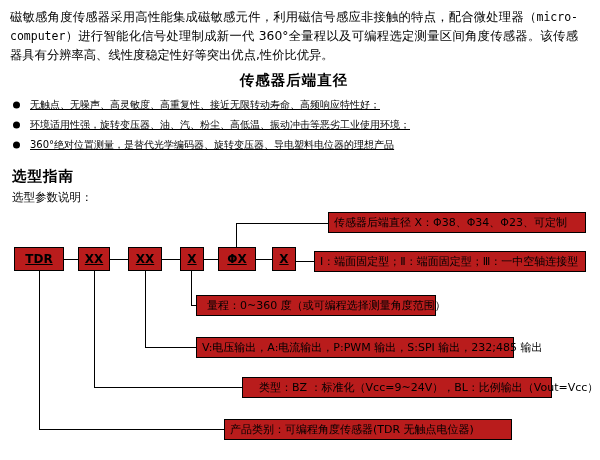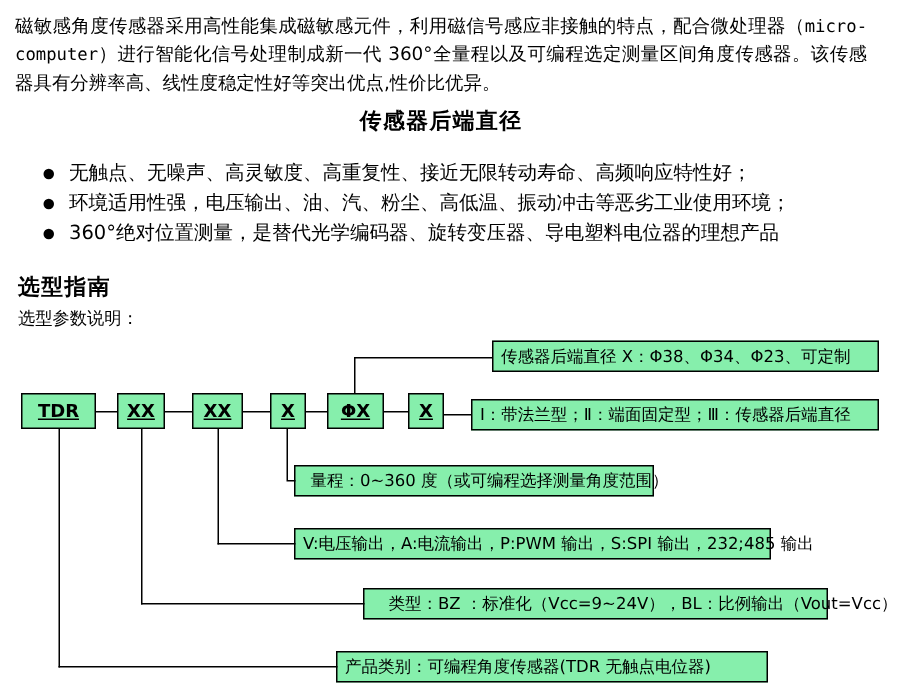--- a/index.html
+++ b/index.html
@@ -33,25 +33,26 @@
     font-size: 11.5px;
   }
   .section-title {
     text-align: center;
     font-size: 14.5px;
     font-weight: bold;
     margin: 6px 0 5px 0;
     letter-spacing: 1px;
   }
   .features {
-    font-size: 13px;
+    font-size: 10px;
     line-height: 20px;
-    margin: 16px;
+    margin: 0;
     padding: 0;
     list-style: none;
+    text-decoration: underline;
   }
   .features li {
     position: relative;
     padding-left: 20px;
   }
   .features li .bullet {
     position: absolute;
     left: 3px;
     top: 50%;
     transform: translateY(-50%);
@@ -74,21 +75,21 @@
 
   
   .diagram {
     position: relative;
     width: 580px;
     height: 245px;
   }
   .box {
     position: absolute;
     border: 1.3px solid #000;
-    background: #86efac;
+    background: #b91c1c;
     box-sizing: border-box;
     display: flex;
     align-items: center;
     justify-content: center;
     font-size: 12px;
     white-space: nowrap;
   }
   .codebox {
     height: 24px;
     font-weight: bold;
@@ -114,38 +115,38 @@
 <div class="page">
 
   <div class="intro">
     <span>磁敏感角度传感器采用高性能集成磁敏感元件，利用磁信号感应非接触的特点，配合</span><span>微处理器（</span><span class="mono">micro-computer</span><span>）进行智能化信号处理制成新一代 360°全量程以及可编程选</span><span>定测量区间角度传感器。该传感器具有分辨率高、线性度稳定性好等突出优点,性价比优异。</span>
   </div>
 
   <div class="section-title">传感器后端直径</div>
 
   <ul class="features">
     <li><span class="bullet"></span><span>无触点、无噪声、高灵敏度、高重复性、接近无限转动寿命、高频响应特性好；</span></li>
-    <li><span class="bullet"></span><span>环境适用性强，电压输出、油、汽、粉尘、高低温、振动冲击等恶劣工业使用环境；</span></li>
+    <li><span class="bullet"></span><span>环境适用性强，旋转变压器、油、汽、粉尘、高低温、振动冲击等恶劣工业使用环境；</span></li>
     <li><span class="bullet"></span><span>360°绝对位置测量，是替代光学编码器、旋转变压器、导电塑料电位器的理想产品</span></li>
   </ul>
 
   <div class="guide-title">选型指南</div>
   <div class="guide-sub">选型参数说明：</div>
 
   <div class="diagram">
 
     <div class="box codebox" style="left:4px;  top:36px; width:50px;">TDR</div>
     <div class="box codebox" style="left:68px; top:36px; width:32px;">XX</div>
     <div class="box codebox" style="left:118px;top:36px; width:34px;">XX</div>
     <div class="box codebox" style="left:170px;top:36px; width:24px;">X</div>
     <div class="box codebox" style="left:208px;top:36px; width:38px;">ΦX</div>
     <div class="box codebox" style="left:262px;top:36px; width:24px;">X</div>
 
     <div class="box labelbox" style="left:318px; top:1px;   width:258px;">传感器后端直径 X：Φ38、Φ34、Φ23、可定制</div>
-    <div class="box labelbox" style="left:304px; top:40px;  width:272px;">Ⅰ：带法兰型；Ⅱ：端面固定型；Ⅲ：传感器后端直径</div>
+    <div class="box labelbox" style="left:304px; top:40px;  width:272px;">Ⅰ：端面固定型；Ⅱ：端面固定型；Ⅲ：一中空轴连接型</div>
     <div class="box labelbox" style="left:186px; top:84px;  width:240px;padding-left:10px;">量程：0~360 度（或可编程选择测量角度范围）</div>
     <div class="box labelbox" style="left:186px; top:126px; width:318px;">V:电压输出，A:电流输出，P:PWM 输出，S:SPI 输出，232;485 输出</div>
     <div class="box labelbox" style="left:232px; top:166px; width:310px;padding-left:16px;">类型：BZ ：标准化（Vcc=9~24V），BL：比例输出（Vout=Vcc）</div>
     <div class="box labelbox" style="left:214px; top:208px; width:288px;text-align:right;">产品类别：可编程角度传感器(TDR 无触点电位器)</div>
 
     <div class="line hline" style="left:54px;  top:48px; width:14px;"></div>
     <div class="line hline" style="left:100px; top:48px; width:18px;"></div>
     <div class="line hline" style="left:152px; top:48px; width:18px;"></div>
     <div class="line hline" style="left:194px; top:48px; width:14px;"></div>
     <div class="line hline" style="left:246px; top:48px; width:16px;"></div>

